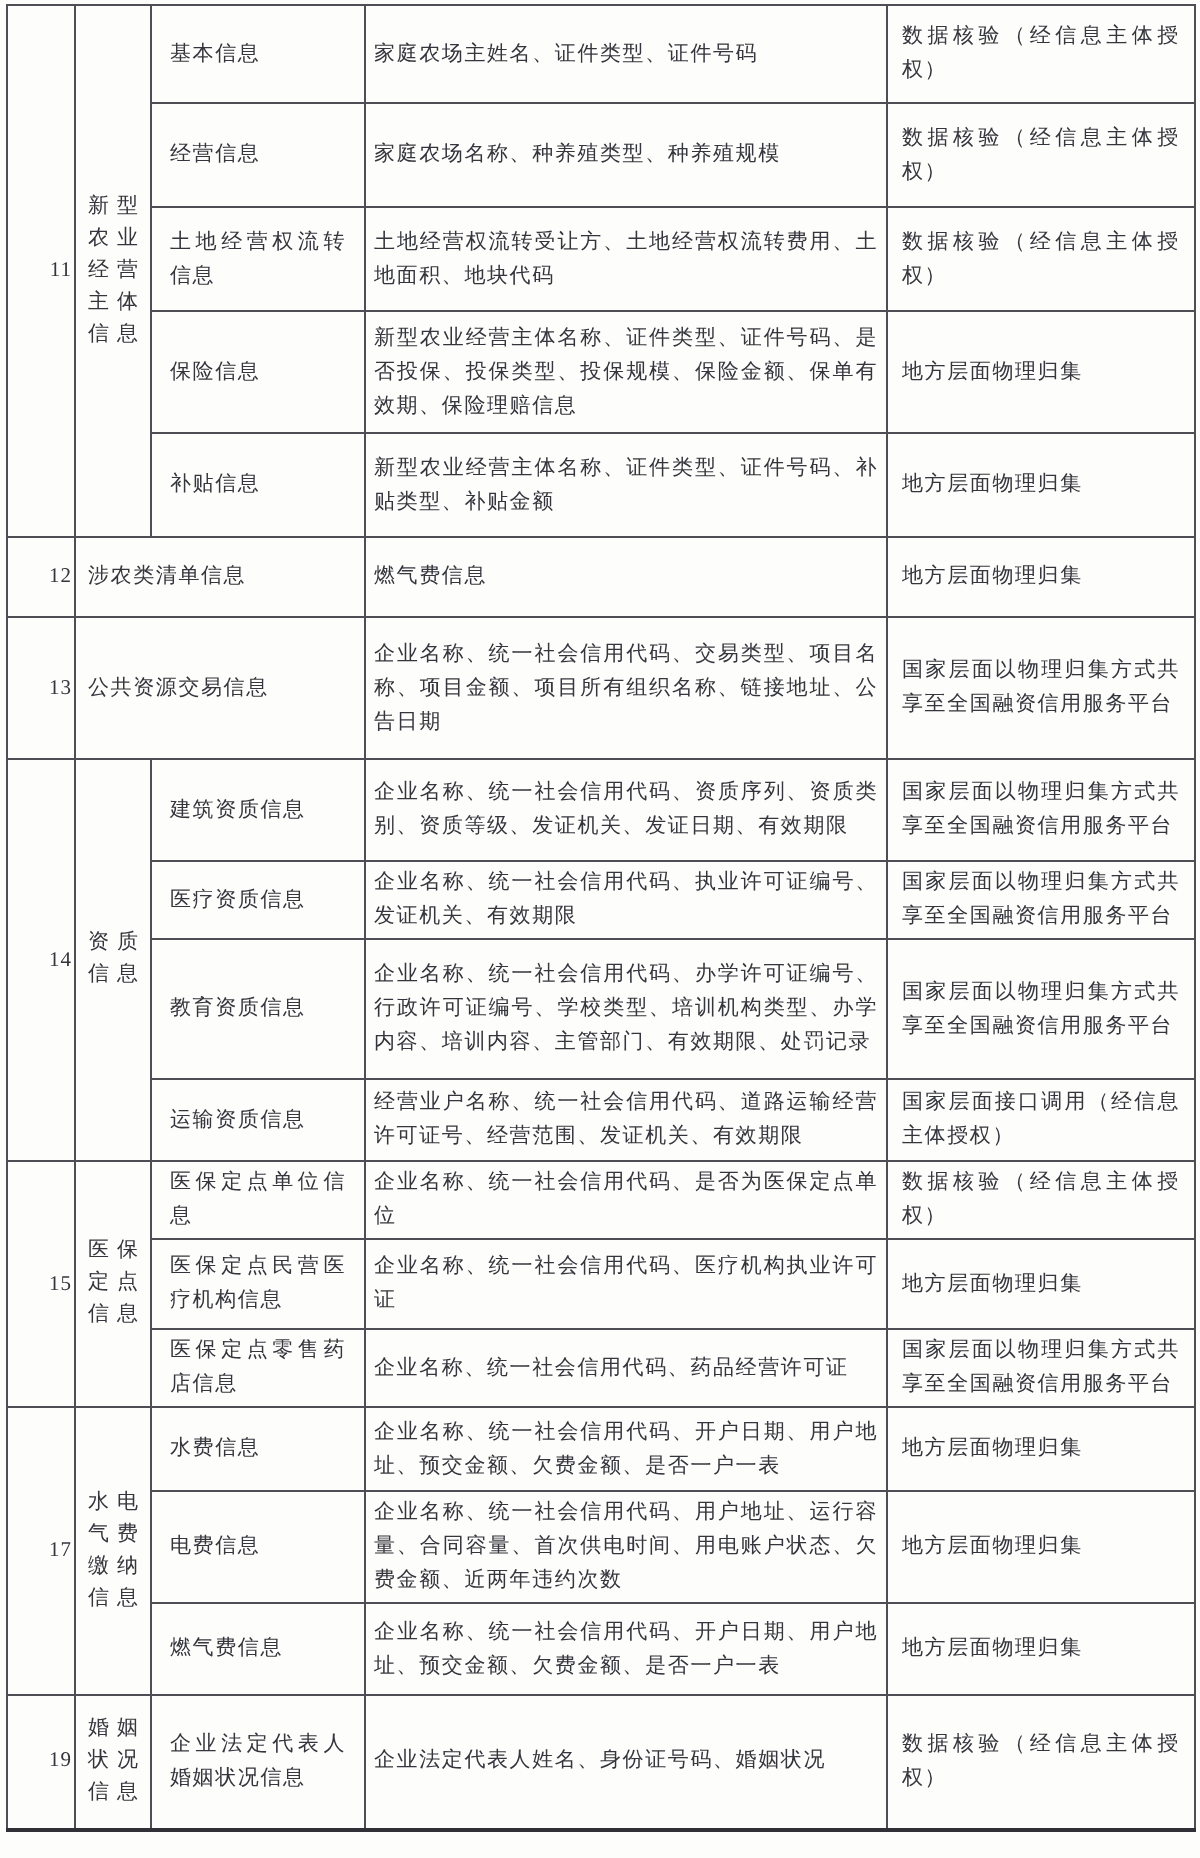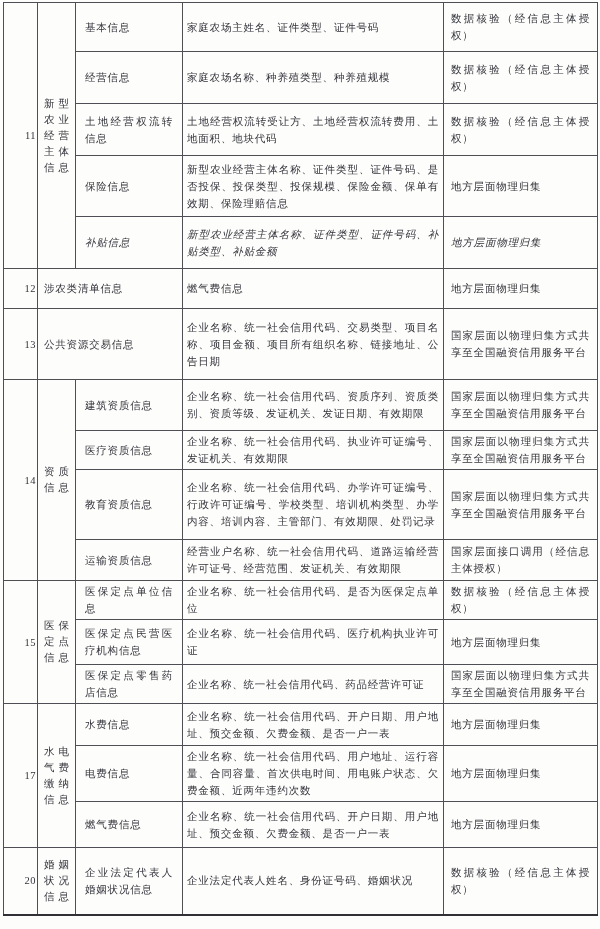--- a/index.html
+++ b/index.html
@@ -79,21 +79,21 @@
         <tr style="height: 52px;">
           <td class="sub">土地经营权流转信息</td>
           <td class="fields">土地经营权流转受让方、土地经营权流转费用、土地面积、地块代码</td>
           <td class="method">数据核验（经信息主体授权）</td>
         </tr>
         <tr style="height: 61px;">
           <td class="sub">保险信息</td>
           <td class="fields">新型农业经营主体名称、证件类型、证件号码、是否投保、投保类型、投保规模、保险金额、保单有效期、保险理赔信息</td>
           <td class="method">地方层面物理归集</td>
         </tr>
-        <tr style="height: 52px; font-style: italic;">
+        <tr style="height: 52px;">
           <td class="sub">补贴信息</td>
           <td class="fields">新型农业经营主体名称、证件类型、证件号码、补贴类型、补贴金额</td>
           <td class="method">地方层面物理归集</td>
         </tr>
         <tr style="height: 40px;">
           <td class="id" rowspan="1">12</td>
           <td class="cat-h" colspan="2">涉农类清单信息</td>
           <td class="fields">燃气费信息</td>
           <td class="method">地方层面物理归集</td>
         </tr>
@@ -165,21 +165,21 @@
           <td class="sub">电费信息</td>
           <td class="fields">企业名称、统一社会信用代码、用户地址、运行容量、合同容量、首次供电时间、用电账户状态、欠费金额、近两年违约次数</td>
           <td class="method">地方层面物理归集</td>
         </tr>
         <tr style="height: 46px;">
           <td class="sub">燃气费信息</td>
           <td class="fields">企业名称、统一社会信用代码、开户日期、用户地址、预交金额、欠费金额、是否一户一表</td>
           <td class="method">地方层面物理归集</td>
         </tr>
         <tr style="height: 67px;">
-          <td class="id" rowspan="1">20</td>
+          <td class="id" rowspan="1">19</td>
           <td class="cat" rowspan="1">
             <div class="vline">婚姻</div>
             <div class="vline">状况</div>
             <div class="vline">信息</div>
           </td>
           <td class="sub">企业法定代表人婚姻状况信息</td>
           <td class="fields">企业法定代表人姓名、身份证号码、婚姻状况</td>
           <td class="method">数据核验（经信息主体授权）</td>
         </tr>
       </tbody>

